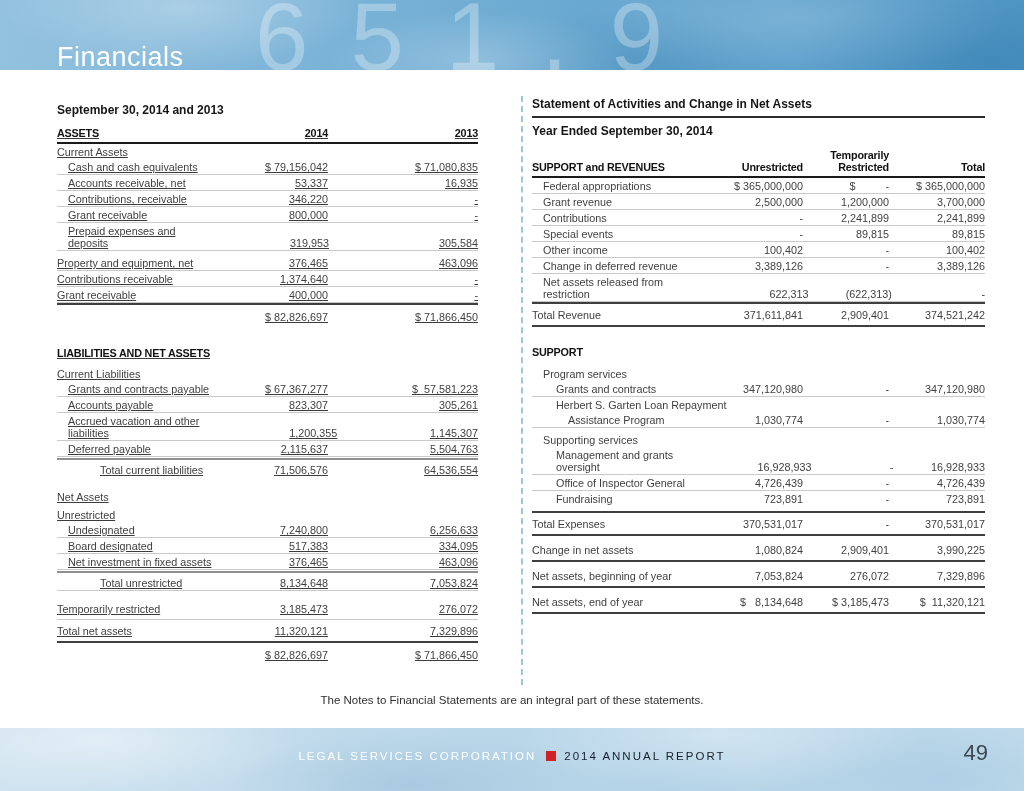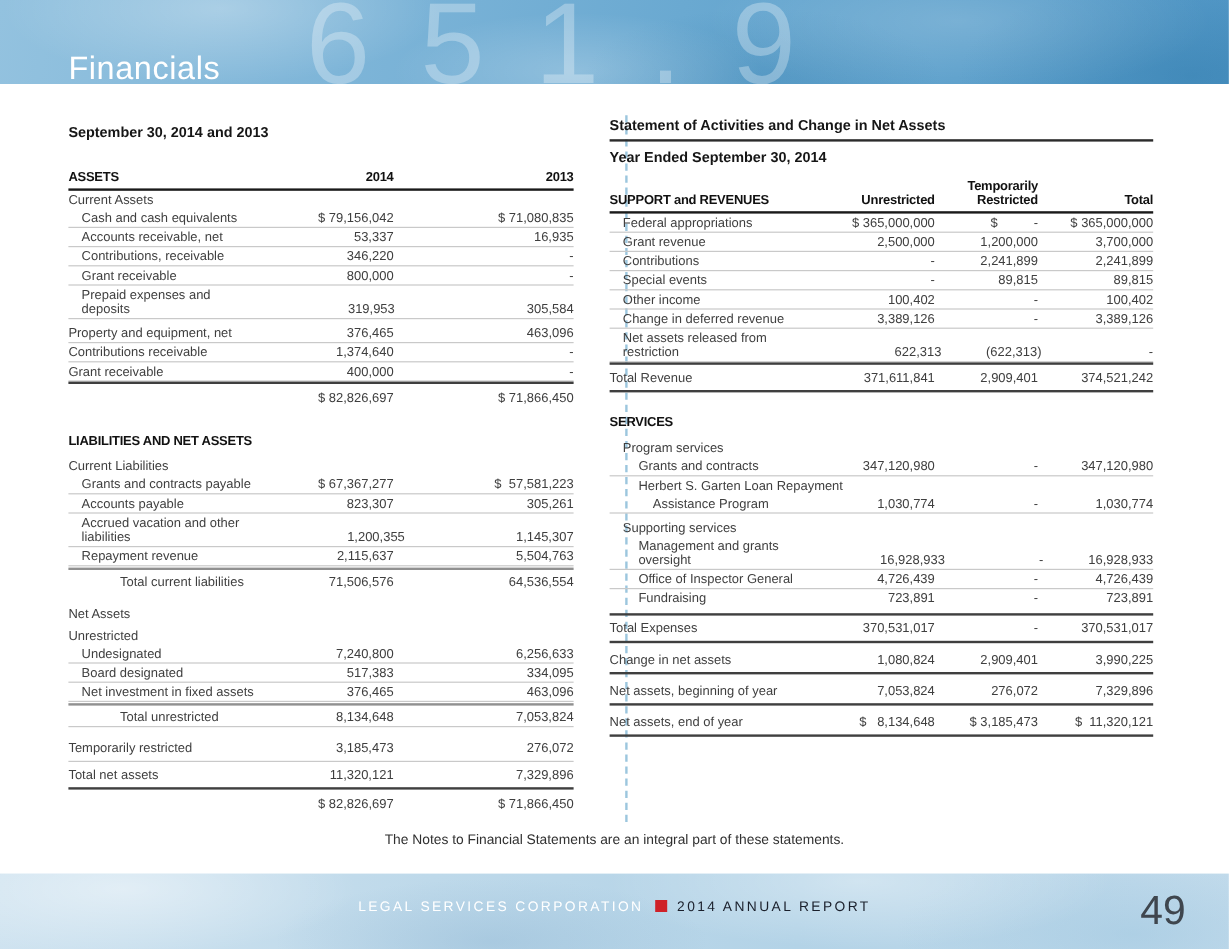--- a/index.html
+++ b/index.html
@@ -27,27 +27,27 @@
     color:rgba(255,255,255,.30); letter-spacing:42px; white-space:nowrap; user-select:none;
   }
   .banner-title{
     position:absolute; left:57px; bottom:-3px; font-size:27px; font-weight:300;
     color:#ffffff; letter-spacing:.5px;
   }
 
   
   .statement{ position:absolute; top:97px; }
   .statement.left  { left:57px;  width:421px; }
-  .statement.right { left:508px; width:453px; }
+  .statement.right { left:532px; width:453px; }
   .stmt-title{
     font-size:12px; font-weight:700; color:#161616;
     border-bottom:2px solid #2b2b2b; padding-bottom:5px;
   }
   .stmt-subtitle{ font-size:12px; font-weight:700; color:#161616; margin-top:6px; }
-  .left  .rows{ margin-top:23px; }
+  .left  .rows{ margin-top:8px;text-decoration:underline; }
   .right .rows{ margin-top:9px; }
 
   .row{ display:flex; align-items:flex-end; padding:2px 0 1px; min-height:14px; }
   .row .c0{ flex:1 1 auto; font-size:10.8px; color:#3f3f3f; }
   .row .cv{ font-size:10.8px; color:#3f3f3f; text-align:right; white-space:pre; }
   .left  .row > .cv:nth-child(2){ width:112px; }
   .left  .row > .cv:nth-child(3){ width:150px; }
   .right .row > .cv:nth-child(2){ width:104px; }
   .right .row > .cv:nth-child(3){ width:86px; }
   .right .row > .cv:nth-child(4){ width:96px; }
@@ -98,21 +98,21 @@
     position:absolute; left:0; top:22px; width:1024px; text-align:center;
     font-size:11.5px; font-weight:400; letter-spacing:2px; white-space:nowrap;
   }
   .footer-line .org{ color:#ffffff; }
   .footer-line .red-sq{
     display:inline-block; width:10px; height:10px; background:#cf2128;
     margin:0 8px 0 10px; vertical-align:-1px;
   }
   .footer-line .report{ color:#1a1f2b; }
   .pageno{
-    position:absolute; right:36px; top:12px; font-size:34px; font-weight:400; color:#3f464e;
+    position:absolute; right:36px; top:12px; font-size:22px; font-weight:400; color:#3f464e;
   }
 </style>
 </head>
 <body>
 
 <div class="page">
 
   <header class="top-banner">
     <div class="banner-watermark">651.9</div>
     <h1 class="banner-title">Financials</h1>
@@ -192,21 +192,21 @@
           <span class="c0 ind1">Accounts payable</span>
           <span class="cv">823,307</span>
           <span class="cv">305,261</span>
         </div>
         <div class="row bb-thin">
           <span class="c0 ind1">Accrued vacation and other liabilities</span>
           <span class="cv">1,200,355</span>
           <span class="cv">1,145,307</span>
         </div>
         <div class="row bb-thin">
-          <span class="c0 ind1">Repayment revenue</span>
+          <span class="c0 ind1">Deferred payable</span>
           <span class="cv">2,115,637</span>
           <span class="cv">5,504,763</span>
         </div>
         <div class="row bt-gray">
           <span class="c0 ind2L">Total current liabilities</span>
           <span class="cv">71,506,576</span>
           <span class="cv">64,536,554</span>
         </div>
         <div style="height: 12px;"></div>
         <div class="row">
@@ -311,21 +311,21 @@
           <span class="cv">-</span>
         </div>
         <div class="row bt-dark bb-dark padded">
           <span class="c0">Total Revenue</span>
           <span class="cv">371,611,841</span>
           <span class="cv">2,909,401</span>
           <span class="cv">374,521,242</span>
         </div>
         <div style="height: 17px;"></div>
         <div class="row sechead">
-          <span class="c0">SERVICES</span>
+          <span class="c0">SUPPORT</span>
         </div>
         <div style="height: 7px;"></div>
         <div class="row">
           <span class="c0 ind1">Program services</span>
         </div>
         <div class="row bb-thin">
           <span class="c0 ind2">Grants and contracts</span>
           <span class="cv">347,120,980</span>
           <span class="cv">-</span>
           <span class="cv">347,120,980</span>

